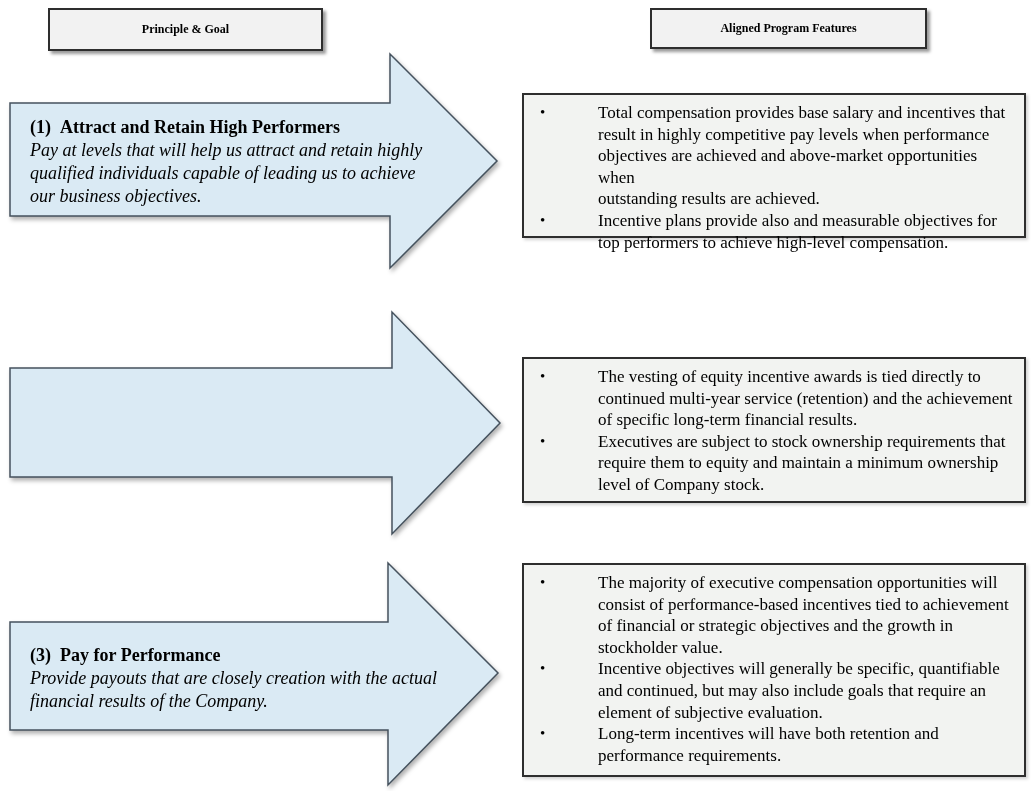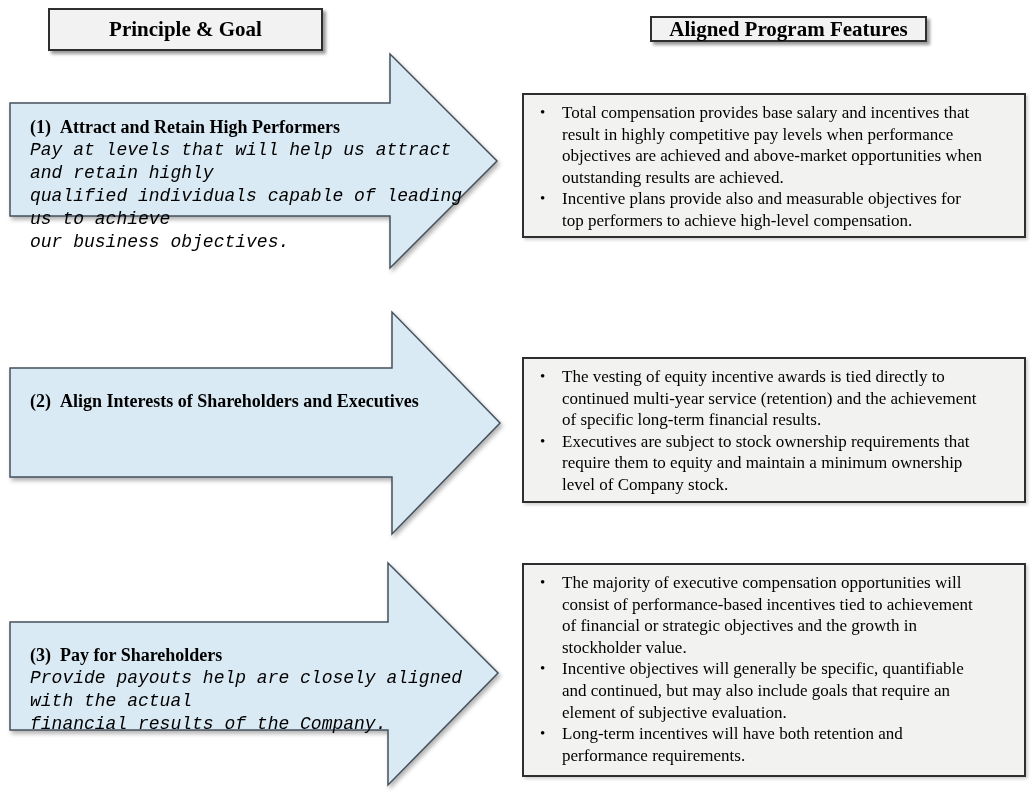--- a/index.html
+++ b/index.html
@@ -19,24 +19,24 @@
   
   .col-header {
     position: absolute;
     background: var(--header_fill);
     border: 2px solid var(--box_border);
     box-shadow: 3px 3px 3px rgba(0,0,0,0.40);
     display: flex;
     align-items: center;
     justify-content: center;
     font-weight: bold;
-    font-size: 21px;
+    font-size: 12px;
   }
   #header-left  { left: 48px;  top: 8px; width: 275px; height: 43px; }
-  #header-right { left: 650px; top: 16px; width: 277px; height: 26px; text-align: right; }
+  #header-right { left: 650px; top: 8px; width: 277px; height: 41px; text-align: right; }
 
   
   .arrow-shape { position: absolute; }
   .arrow-shape svg { display: block; overflow: visible; }
   .arrow-shape polygon {
     fill: var(--arrow_fill);
     stroke: var(--arrow_border);
     stroke-width: 1.5;
   }
   #arrow-1 { left: 10px; top: 54px; }
@@ -49,21 +49,21 @@
     position: absolute;
     width: 445px;
     font-size: 18px;
     line-height: 23px;
   }
   #goal-text-1 { left: 30px; top: 116px; }
   #goal-text-2 { left: 30px; top: 390px; }
   #goal-text-3 { left: 30px; top: 644px; }
   .goal-title { font-weight: bold; }
   .goal-number { font-weight: bold; margin-right: 9px; }
-  .goal-desc { font-style: italic; white-space: pre-line; font-family: Liberation Mono, monospace; }
+  .goal-desc { font-style: italic; white-space: pre-line; }
 
   
   .features-box {
     position: absolute;
     background: var(--features_fill);
     border: 2px solid var(--box_border);
     box-shadow: 2px 2px 3px rgba(0,0,0,0.18);
     padding: 7px 6px 6px 16px;
     font-size: 17px;
     line-height: 21.6px;
@@ -71,21 +71,21 @@
   #features-1 { left: 522px; top: 93px;  width: 504px; height: 145px; }
   #features-2 { left: 522px; top: 357px; width: 504px; height: 146px; }
   #features-3 { left: 522px; top: 563px; width: 504px; height: 214px; }
   .bullet-item { display: flex; }
   .bullet-mark {
     width: 22px;
     flex: 0 0 22px;
     font-size: 15px;
     text-align: left;
   }
-  .bullet-text { flex: 1; white-space: pre-line; }
+  .bullet-text { flex: 1; white-space: pre-line; margin-left: 36px; }
 </style>
 </head>
 <body>
 
 <div id="canvas">
 
   <div id="header-left" class="col-header">
     <span>Principle &amp; Goal</span>
   </div>
   <div id="header-right" class="col-header">
@@ -120,23 +120,20 @@
 top performers to achieve high-level compensation.</span>
     </div>
   </div>
 
   <div id="arrow-2" class="arrow-shape arrow-shadow">
     <svg width="490" height="222" viewBox="0 0 490 222">
       <polygon points="0,56 382,56 382,0 490,111 382,222 382,165 0,165"></polygon>
     </svg>
   </div>
   <div id="goal-text-2" class="goal-text">
-    <div class="goal-title-line">
-      <span class="goal-number">(2)</span><span class="goal-title">Align Interests of Shareholders and Executives</span>
-    </div>
   </div>
 
   <div id="features-2" class="features-box">
     <div class="bullet-item">
       <span class="bullet-mark">•</span>
       <span class="bullet-text">The vesting of equity incentive awards is tied directly to
 continued multi-year service (retention) and the achievement
 of specific long-term financial results.</span>
     </div>
     <div class="bullet-item">
@@ -147,23 +144,23 @@
     </div>
   </div>
 
   <div id="arrow-3" class="arrow-shape arrow-shadow">
     <svg width="488" height="222" viewBox="0 0 488 222">
       <polygon points="0,59 378,59 378,0 488,110 378,222 378,167 0,167"></polygon>
     </svg>
   </div>
   <div id="goal-text-3" class="goal-text">
     <div class="goal-title-line">
-      <span class="goal-number">(3)</span><span class="goal-title">Pay for Shareholders</span>
+      <span class="goal-number">(3)</span><span class="goal-title">Pay for Performance</span>
     </div>
-    <div class="goal-desc">Provide payouts help are closely aligned with the actual
+    <div class="goal-desc">Provide payouts that are closely creation with the actual
 financial results of the Company.</div>
   </div>
 
   <div id="features-3" class="features-box">
     <div class="bullet-item">
       <span class="bullet-mark">•</span>
       <span class="bullet-text">The majority of executive compensation opportunities will
 consist of performance-based incentives tied to achievement
 of financial or strategic objectives and the growth in
 stockholder value.</span>

